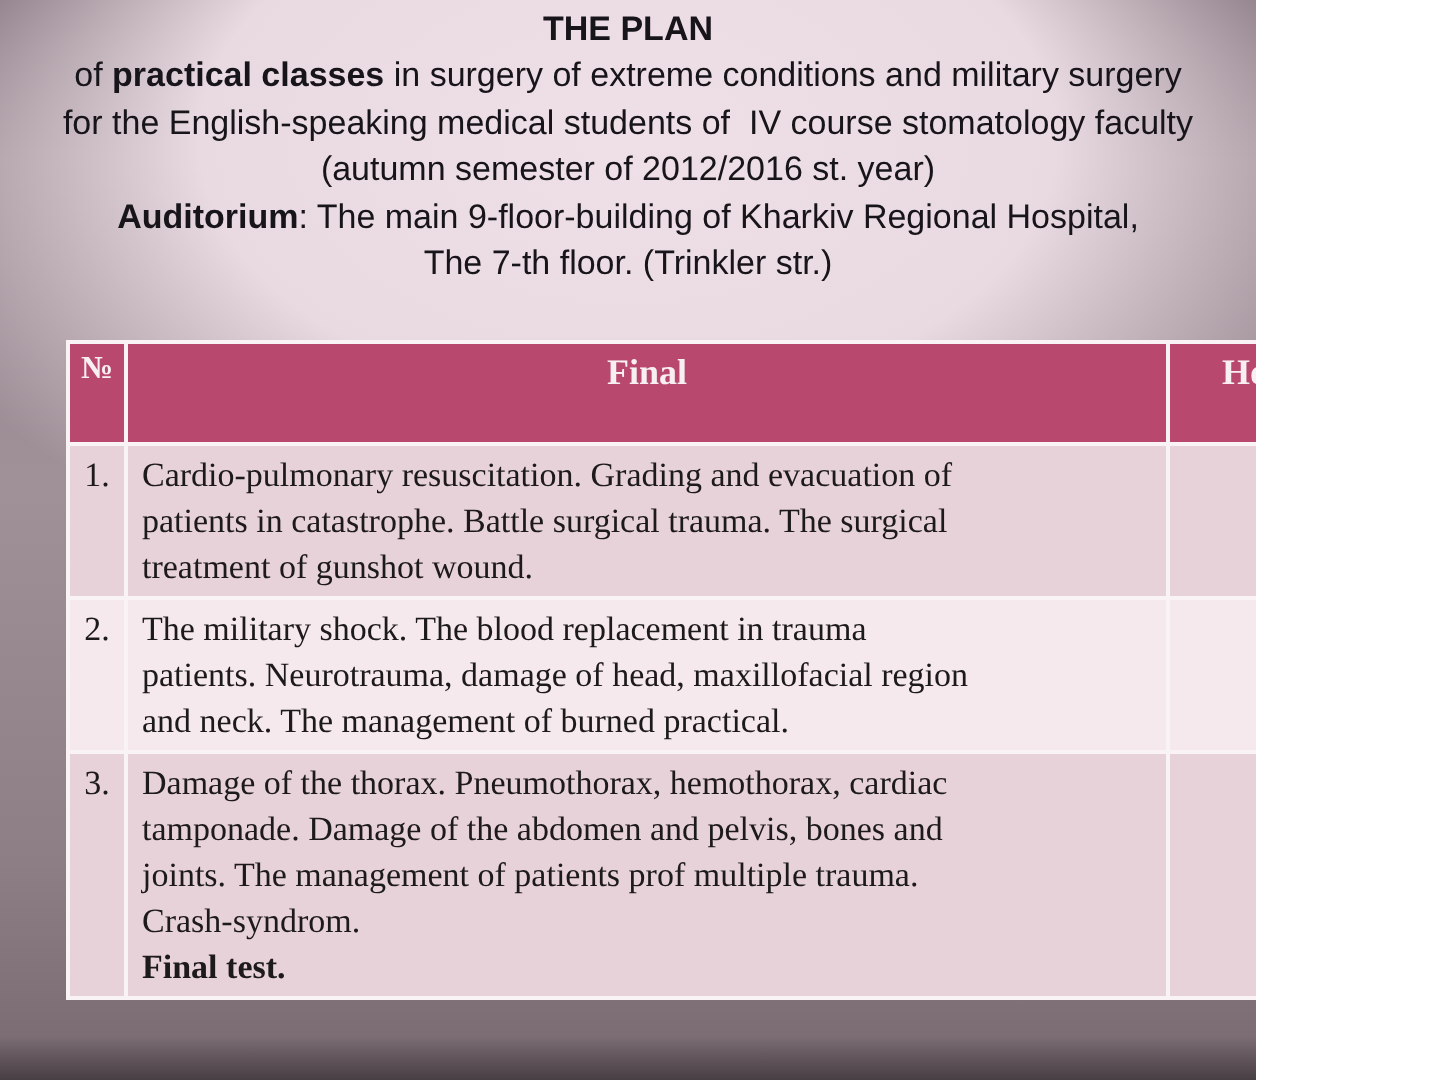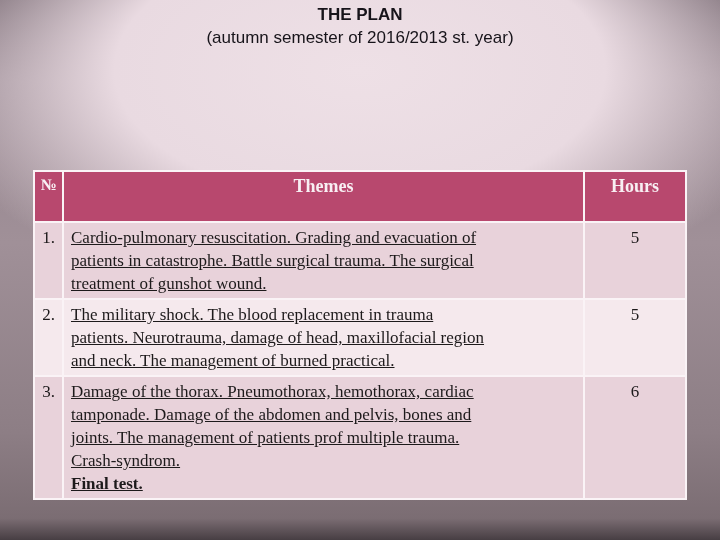--- a/index.html
+++ b/index.html
@@ -1,21 +1,21 @@
 <!DOCTYPE html>
 <html><head>
 <meta charset="utf-8">
 <style>
   html, body {
     margin: 0;
     padding: 0;
   }
   .slide {
     position: relative;
-    width: 720px;
+    width: 628px;
     height: 540px;
     overflow: hidden;
     font-family: "Liberation Sans", sans-serif;
     background:
       radial-gradient(ellipse 62% 44% at 50% 13%, #eee0e6 0%, #e9dae1 55%, rgba(230,214,222,0) 100%),
       linear-gradient(180deg, #6e6069 0%, #93848d 15%, #a09098 45%, #8d7e85 80%, #7b6d73 96%, #473e43 100%);
   }
   .title-block {
     position: absolute;
     top: 3px;
@@ -69,50 +69,53 @@
   td.num {
     text-align: center;
     font-size: 17px;
     padding-top: 3px;
     line-height: 23px;
   }
   td.theme {
     font-size: 17px;
     line-height: 23px;
     padding: 3px 10px 3px 7px;
-    text-decoration: underline;
   }
   td.theme div { white-space: nowrap; }
   td.hours {
     text-align: center;
     font-size: 17px;
     padding-top: 3px;
     line-height: 23px;
   }
 </style>
 </head>
 <body>
 
 <div class="slide">
 
   <div class="title-block">
     <div class="bold">THE PLAN</div>
-    <div>(autumn semester of 2016/2013 st. year)</div>
+    <div><span>of </span><span class="bold">practical classes</span><span> in surgery of extreme conditions and military surgery</span></div>
+    <div>for the English-speaking medical students of &nbsp;IV course stomatology faculty</div>
+    <div>(autumn semester of 2012/2016 st. year)</div>
+    <div><span class="bold">Auditorium</span><span>: The main 9-floor-building of Kharkiv Regional Hospital,</span></div>
+    <div>The 7-th floor. (Trinkler str.)</div>
   </div>
 
   <table class="plan-table">
     <colgroup>
       <col class="col-num">
       <col class="col-theme">
       <col class="col-hours">
     </colgroup>
     <thead>
       <tr>
         <th class="num">№</th>
-        <th>Themes</th>
+        <th>Final</th>
         <th>Hours</th>
       </tr>
     </thead>
     <tbody>
       <tr class="row-dark r1">
         <td class="num">1.</td>
         <td class="theme">
           <div>
               <div>Cardio-pulmonary resuscitation. Grading and evacuation of</div>
               <div>patients in catastrophe. Battle surgical trauma. The surgical</div>

